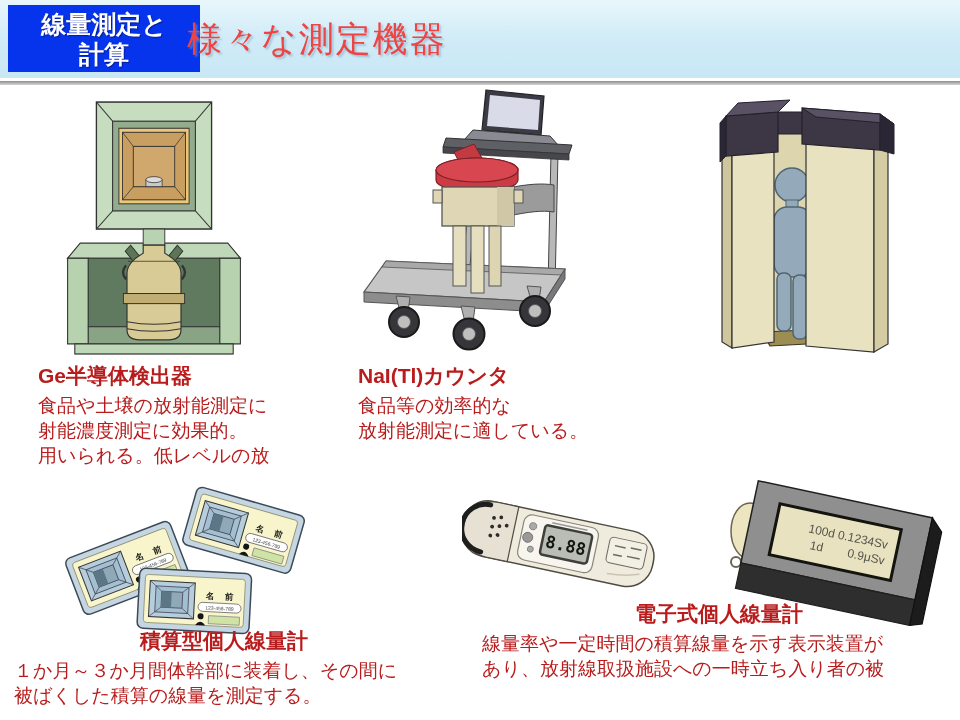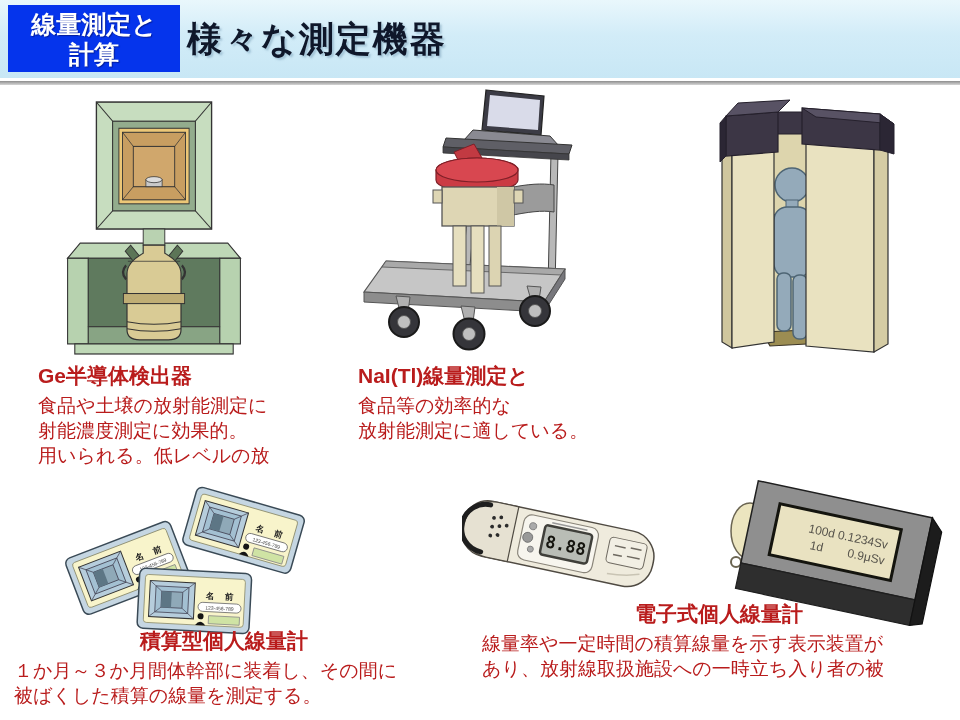--- a/index.html
+++ b/index.html
@@ -9,28 +9,28 @@
   }
   .header-band {
     position:absolute; left:0; top:0; width:960px; height:78px;
     background:linear-gradient(180deg,#e9f7fc 0%,#d2ecf8 45%,#c8e7f5 100%);
   }
   .header-separator {
     position:absolute; left:0; top:81px; width:960px; height:4px;
     background:linear-gradient(180deg,#8d8d8d 0%,#b9b9b9 60%,#d6d6d6 100%);
   }
   .category-badge {
-    position:absolute; left:8px; top:5px; width:172px; height:67px;
+    position:absolute; left:8px; top:5px; width:192px; height:67px;
     background:#0534ec; color:#ffffff; font-weight:bold; font-size:25px;
     line-height:30px; text-align:center; padding-top:4px; box-sizing:border-box;
     text-shadow:1px 1px 1px rgba(0,0,60,0.45);
   }
   .page-title {
     position:absolute; left:187px; top:16px; margin:0;
-    font-size:35px; font-weight:bold; color:#0f172a; letter-spacing:2px;
+    font-size:35px; font-weight:normal; color:#ef4444; letter-spacing:2px;
     text-shadow:2px 2px 2px rgba(130,165,190,0.55);
   }
   .illu { position:absolute; }
   .caption { position:absolute; color:#b91c1c; }
   .cap-title { font-weight:bold; font-size:21px; margin-bottom:3px; white-space:nowrap; }
   .cap-line { font-size:19px; line-height:25px; white-space:nowrap; }
   .center { text-align:center; }
   svg text { font-family:"Liberation Sans","DejaVu Sans",sans-serif; }
   .lcd-digits { font-family:"DejaVu Sans Mono",monospace; font-weight:bold; }
 </style>
@@ -282,21 +282,21 @@
   </svg>
 
   <div class="caption" style="left:38px;top:362px;width:312px;">
     <div class="cap-title">Ge半導体検出器</div>
     <div class="cap-line">食品や土壌の放射能測定に</div>
     <div class="cap-line">射能濃度測定に効果的。</div>
     <div class="cap-line">用いられる。低レベルの放</div>
   </div>
 
   <div class="caption" style="left:358px;top:362px;width:292px;">
-    <div class="cap-title">NaI(Tl)線量測定と</div>
+    <div class="cap-title">NaI(Tl)カウンタ</div>
     <div class="cap-line">食品等の効率的な</div>
     <div class="cap-line">放射能測定に適している。</div>
   </div>
 
 
   <div class="caption" style="left:14px;top:627px;width:420px;">
     <div class="cap-title center">積算型個人線量計</div>
     <div class="cap-line">１か月～３か月間体幹部に装着し、その間に</div>
     <div class="cap-line">被ばくした積算の線量を測定する。</div>
   </div>

